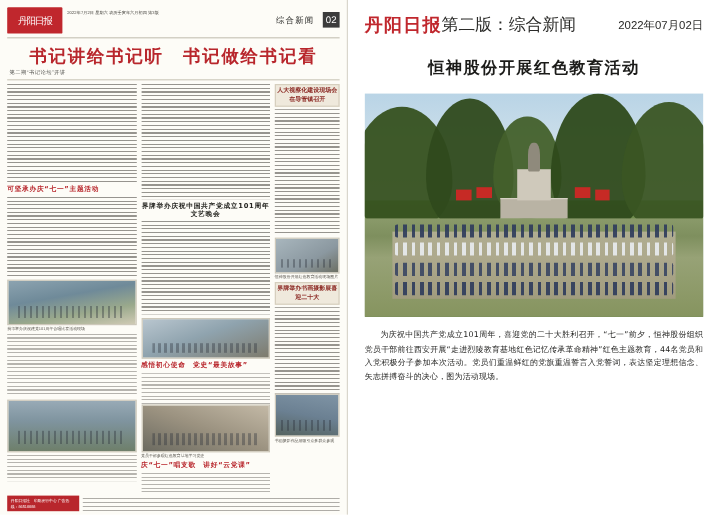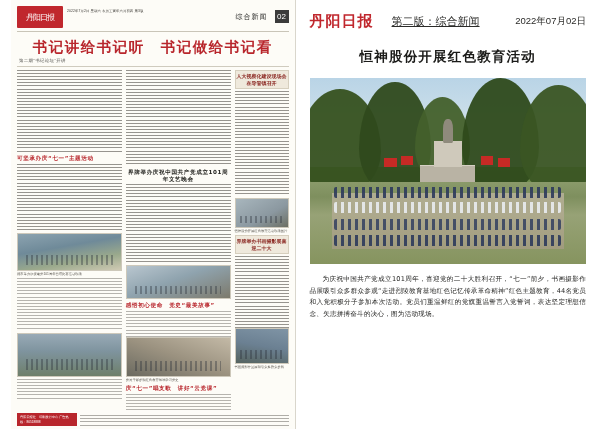--- a/index.html
+++ b/index.html
@@ -3,21 +3,21 @@
 <meta charset="utf-8">
 <style>
   * { box-sizing: border-box; }
   html, body { margin: 0; padding: 0; }
   body {
     width: 600px; height: 429px;
     background: #ffffff;
     font-family: "Liberation Sans", sans-serif;
     overflow: hidden;
   }
-  .page { position: relative; width: 600px; height: 429px; display: flex; padding-left: 11px; }
+  .page { position: relative; width: 600px; height: 429px; display: flex; }
 
   
   .paper {
     position: relative;
     width: 290px; height: 429px;
     background: #fdfcf7;
     border-right: 1px solid #d9d6cc;
     padding: 6px 6px 4px 6px;
     overflow: hidden;
   }
@@ -120,23 +120,22 @@
   .article {
     position: relative; width: 310px; height: 429px;
     background: #ffffff; padding: 10px 14px 8px 14px;
   }
   .art-head { display: flex; align-items: center; height: 22px; }
   .art-logo {
     color: #c0272d; font-size: 15px; font-weight: bold; letter-spacing: 1px;
     font-family: "DejaVu Sans", sans-serif; white-space: nowrap;
   }
   .art-sec {
-    margin-left: 18px; font-size: 11px; color: #2b2b29; white-space: nowrap;
-    font-family: "DejaVu Sans", sans-serif;
-    text-decoration: underline;
+    font-size: 14px; color: #2b2b29; white-space: nowrap;
+    font-family: "DejaVu Sans", sans-serif;
   }
   .art-date {
     margin-left: auto; font-size: 9.5px; color: #2b2b29; white-space: nowrap;
     font-family: Liberation Sans, sans-serif;
   }
   .art-title {
     margin: 16px 0 12px 0; text-align: center;
     font-size: 13.5px; font-weight: bold; color: #1b1b19; letter-spacing: 1.2px;
     font-family: Liberation Sans, sans-serif;
   }
@@ -310,15 +309,15 @@
       <div class="flag f3"></div>
       <div class="flag f4"></div>
       <div class="crowd">
         <div class="crow blue r1"></div>
         <div class="crow white r2"></div>
         <div class="crow r3"></div>
         <div class="crow blue r4"></div>
       </div>
     </div>
 
-    <p class="art-body">为庆祝中国共产党成立101周年，喜迎党的二十大胜利召开，“七一”前夕，书画摄影作品展吸引众多群众参观“走进烈陵教育基地红色记忆传承革命精神”红色主题教育，44名党员和入党积极分子参加本次活动。党员们重温鲜红的党旗重温誓言入党誓词，表达坚定理想信念、矢志拼搏奋斗的决心，图为活动现场。</p>
+    <p class="art-body">为庆祝中国共产党成立101周年，喜迎党的二十大胜利召开，“七一”前夕，恒神股份组织党员干部前往西安开展“走进烈陵教育基地红色记忆传承革命精神”红色主题教育，44名党员和入党积极分子参加本次活动。党员们重温鲜红的党旗重温誓言入党誓词，表达坚定理想信念、矢志拼搏奋斗的决心，图为活动现场。</p>
   </div>
 </div>
 
 </body></html>

